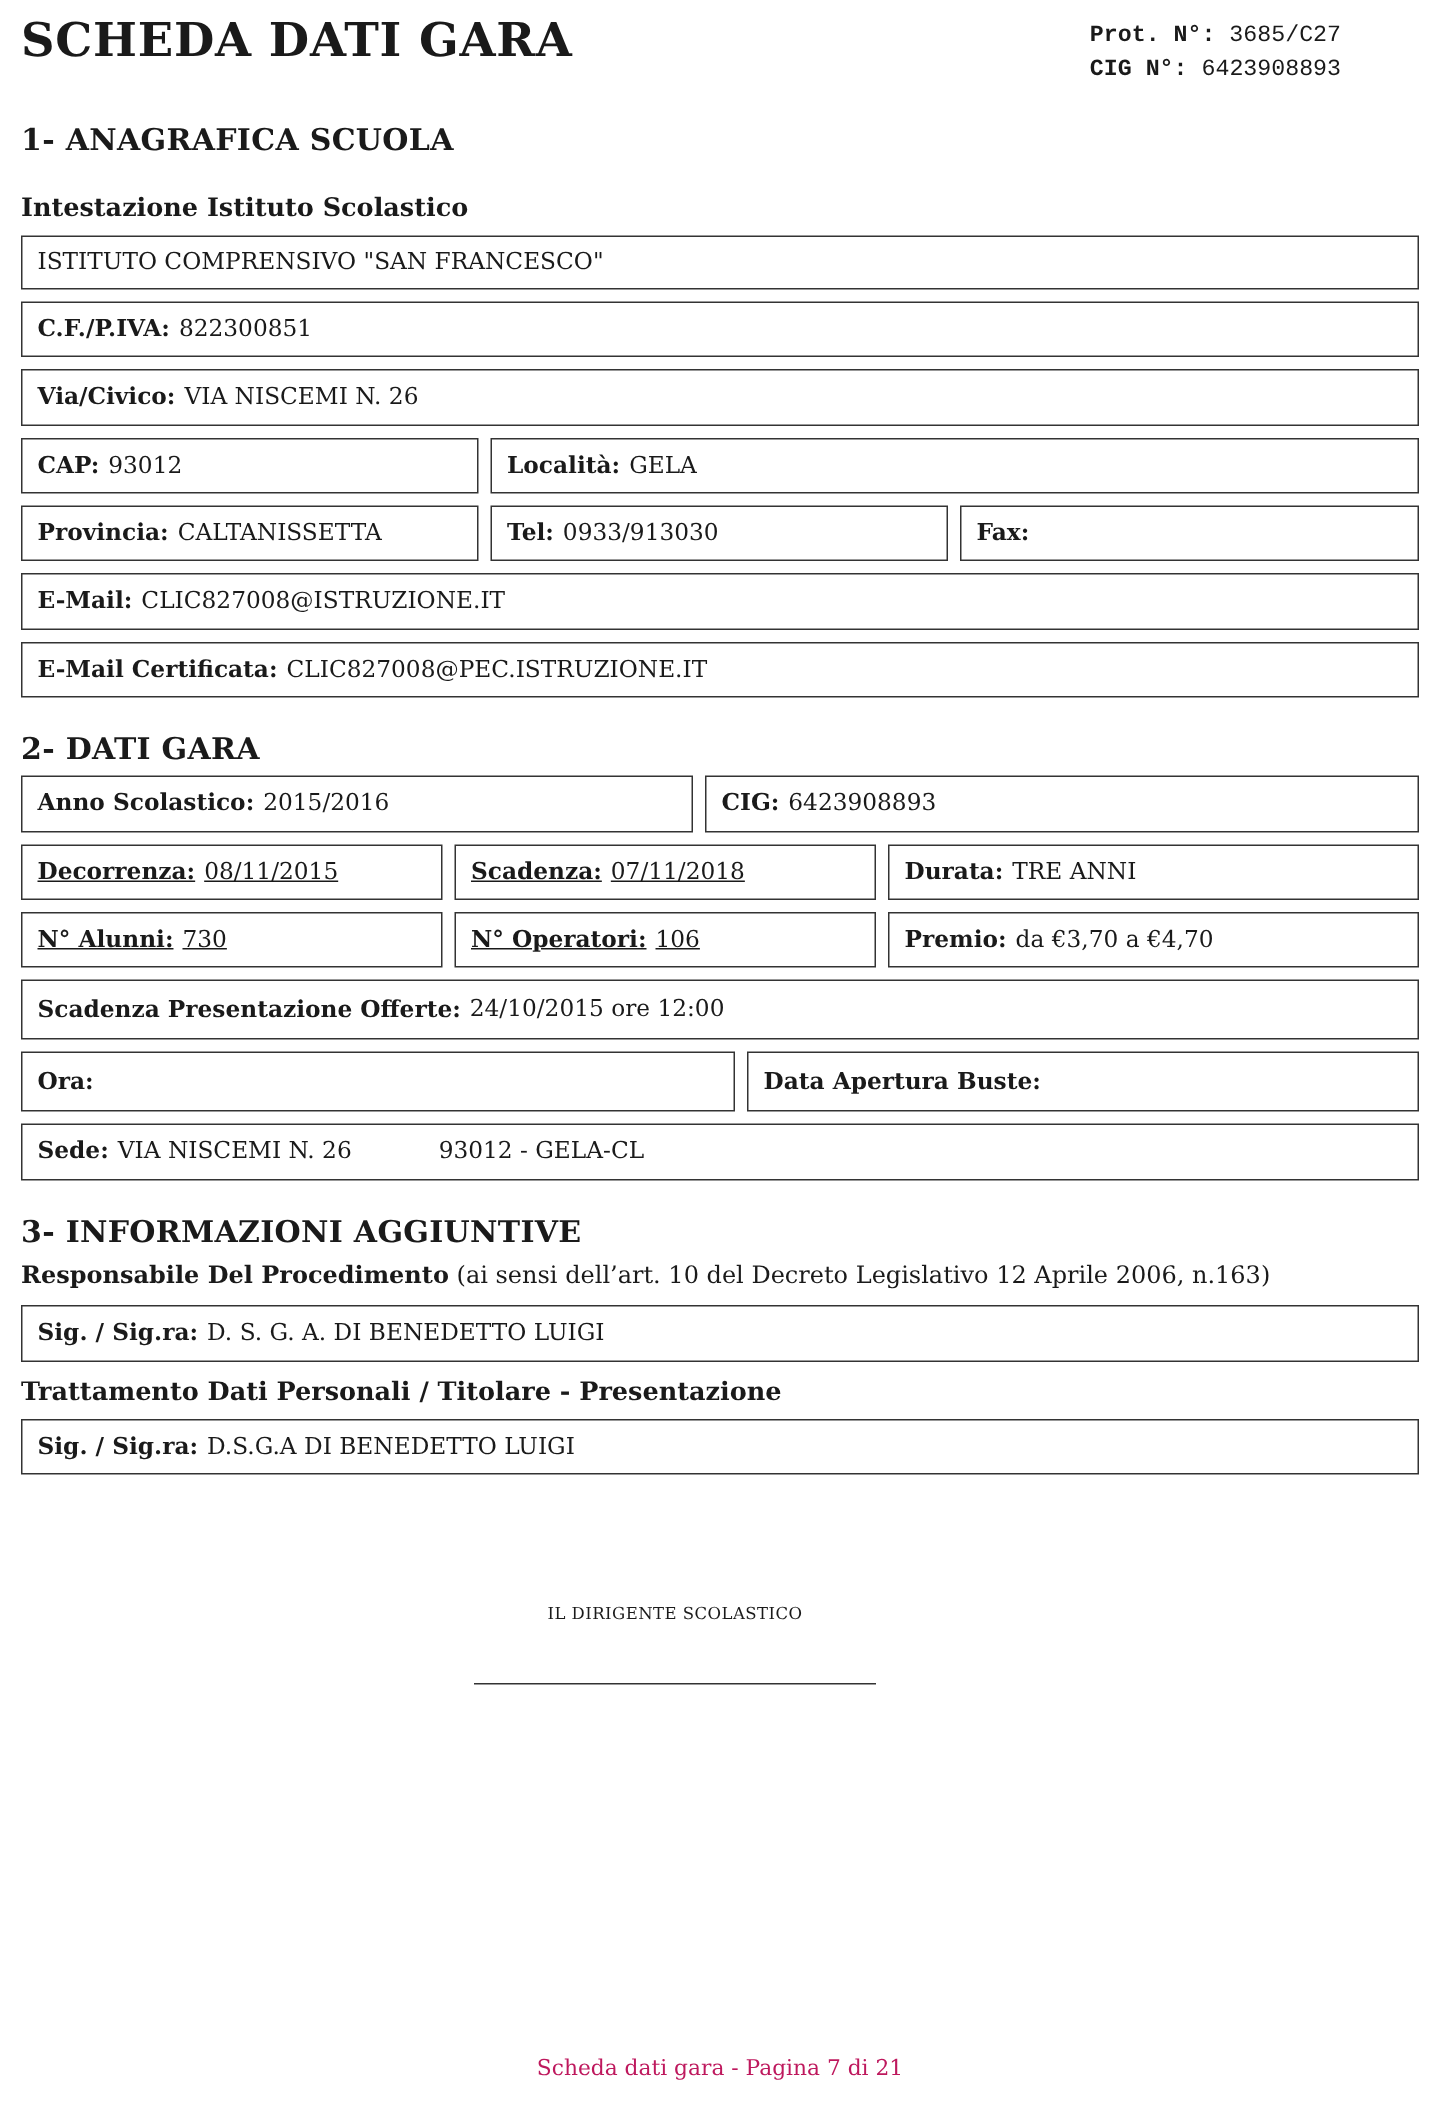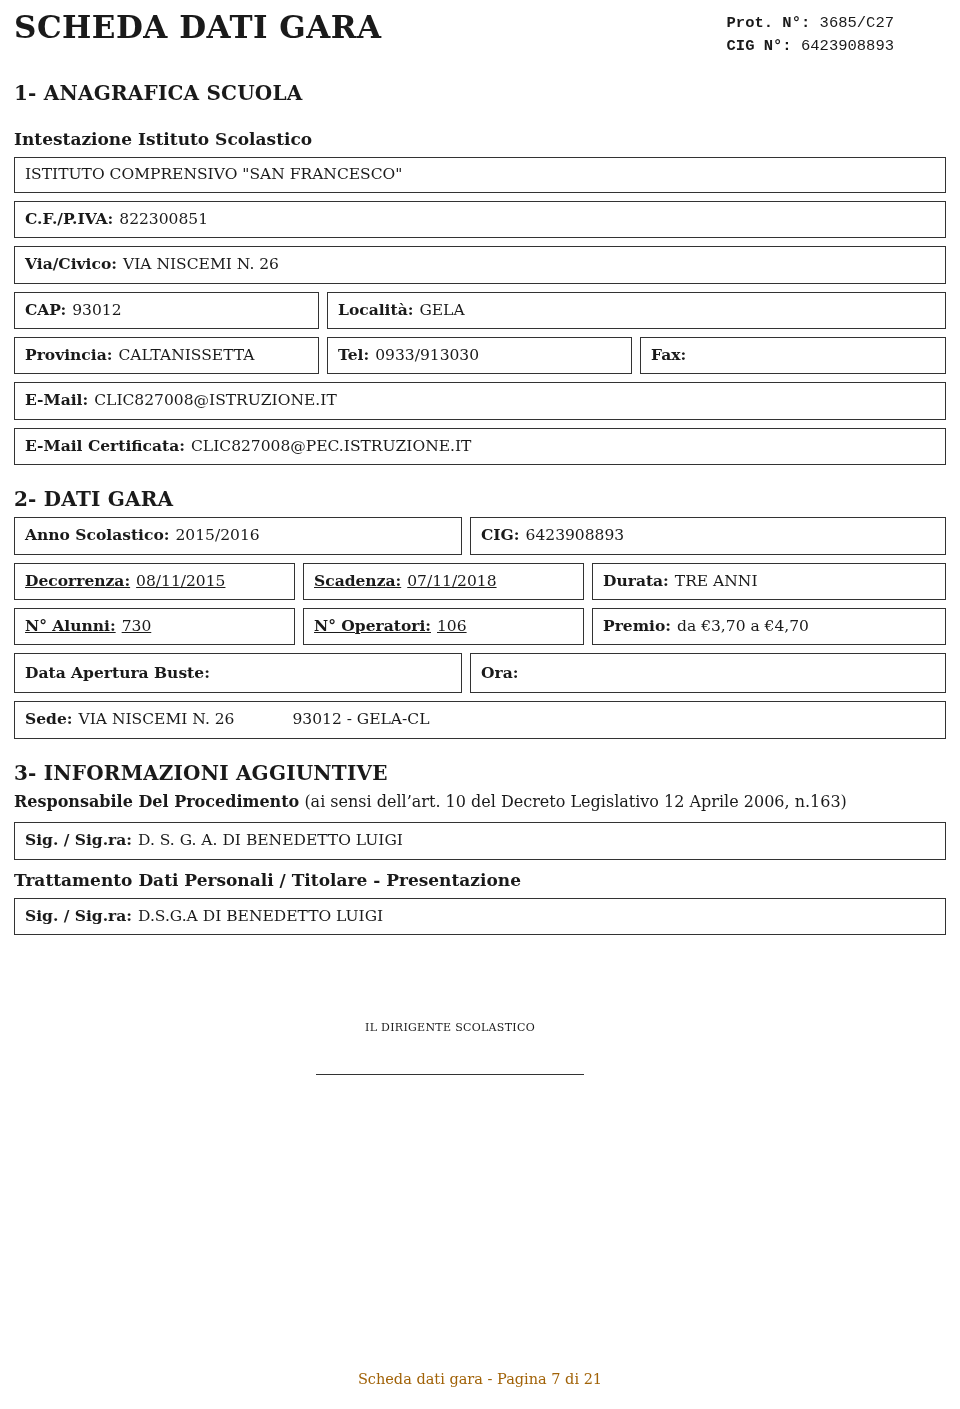--- a/index.html
+++ b/index.html
@@ -128,21 +128,21 @@
     border-top: 1px solid #333;
     margin: 40px auto 0 auto;
   }
   .page-footer {
     position: absolute;
     bottom: 22px;
     left: 0;
     width: 960px;
     text-align: center;
     font-size: 14.5px;
-    color: #a16207;
+    color: #be185d;
   }
 </style>
 </head>
 <body>
 
 <div class="page">
 
   <div class="header">
     <div class="doc-title">SCHEDA DATI GARA</div>
     <div class="prot-block">
@@ -256,28 +256,34 @@
     <div class="box w-third">
       <span class="lbl">N° Operatori:</span>
       <span class="val">106</span>
     </div>
     <div class="box w-third-last">
       <span class="lbl">Premio:</span>
       <span class="val">da €3,70 a €4,70</span>
     </div>
   </div>
 
-
-  <div class="row">
+  <div class="row">
+    <div class="box full tall">
+      <span class="lbl">Scadenza Presentazione Offerte:</span>
+      <span class="val">24/10/2015 ore 12:00</span>
+    </div>
+  </div>
+
+  <div class="row">
+    <div class="box w-ora tall">
+      <span class="lbl">Ora:</span>
+      <span class="val"></span>
+    </div>
     <div class="box w-data tall">
       <span class="lbl">Data Apertura Buste:</span>
-      <span class="val"></span>
-    </div>
-    <div class="box w-ora tall">
-      <span class="lbl">Ora:</span>
       <span class="val"></span>
     </div>
   </div>
 
   <div class="row">
     <div class="box full sede-box">
       <span class="lbl">Sede:</span>
       <span class="val">VIA NISCEMI N. 26</span>
       <span class="val2">93012   - GELA-CL</span>
     </div>

